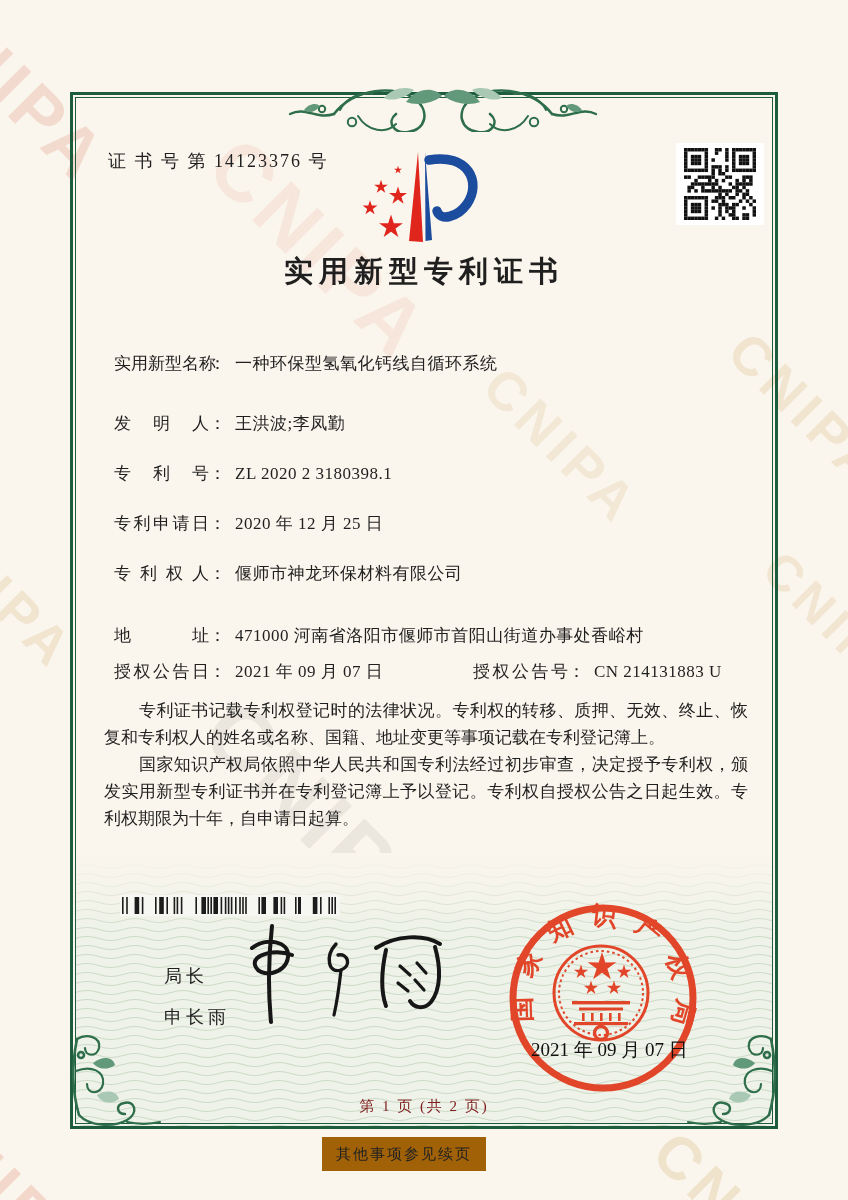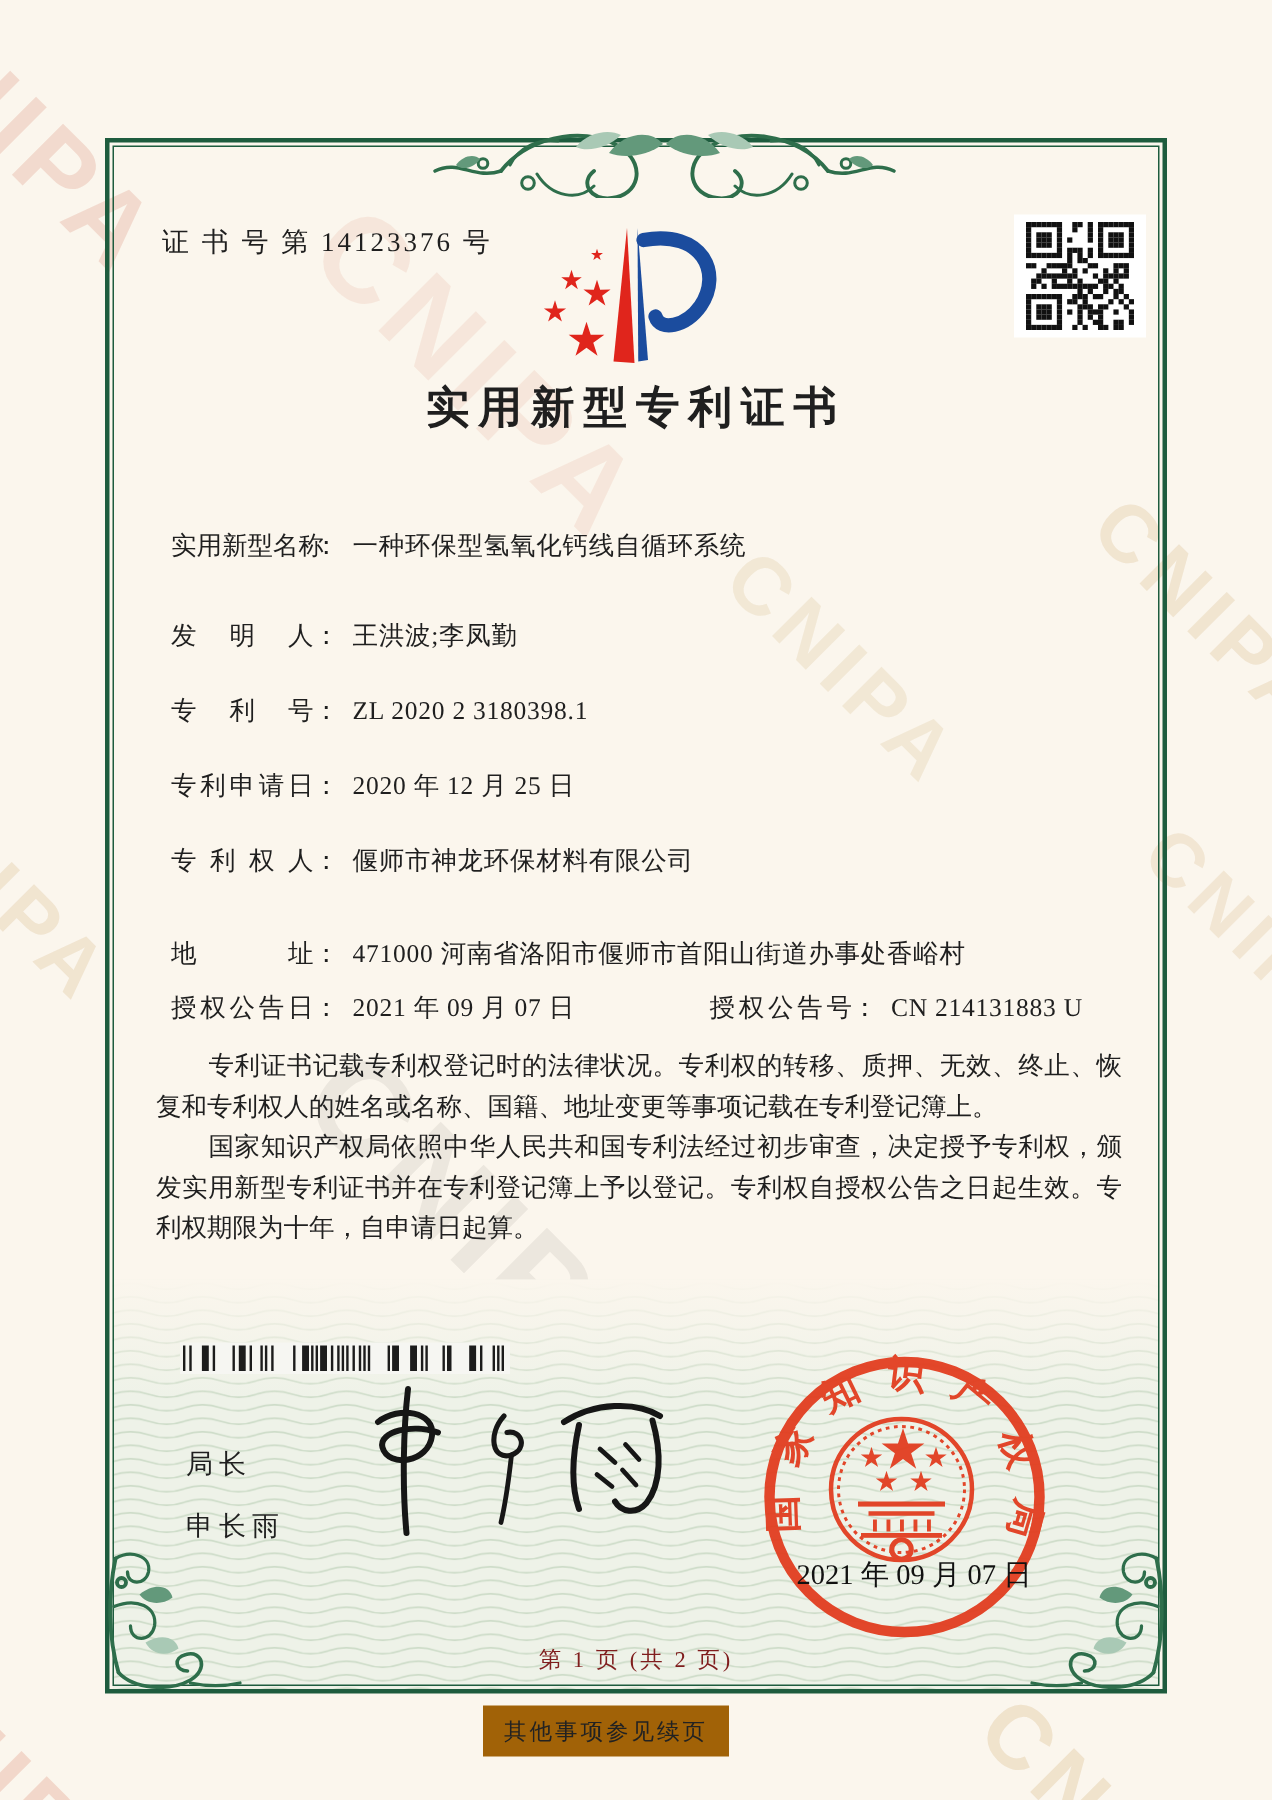--- a/index.html
+++ b/index.html
@@ -79,21 +79,21 @@
     position:absolute;left:104px;top:697px;width:644px;z-index:5;
     font-size:17px;line-height:27px;text-align:justify;
   }
   .body-text p{margin:0;text-indent:35px;}
   
   .barcode{
     position:absolute;left:120px;top:895px;width:220px;height:21px;
     background:#f6f6f2;z-index:5;padding:0;
   }
   .signer{position:absolute;left:124px;top:964px;z-index:5;font-size:18px;letter-spacing:4px;}
-  .signer div{margin-bottom:17px;}
+  .signer div{margin-bottom:17px;margin-left:40px;}
   .signature{position:absolute;left:238px;top:918px;z-index:5;}
   .seal{position:absolute;left:506px;top:901px;z-index:5;opacity:.93;}
   .seal-date{
     position:absolute;left:531px;top:1037px;z-index:6;
     font-size:19px;color:#111;letter-spacing:0px;white-space:nowrap;
   }
   .page-info{
     position:absolute;left:70px;top:1097px;width:708px;z-index:5;
     text-align:center;font-size:15px;letter-spacing:2px;color:#7f1d1d;
   }

